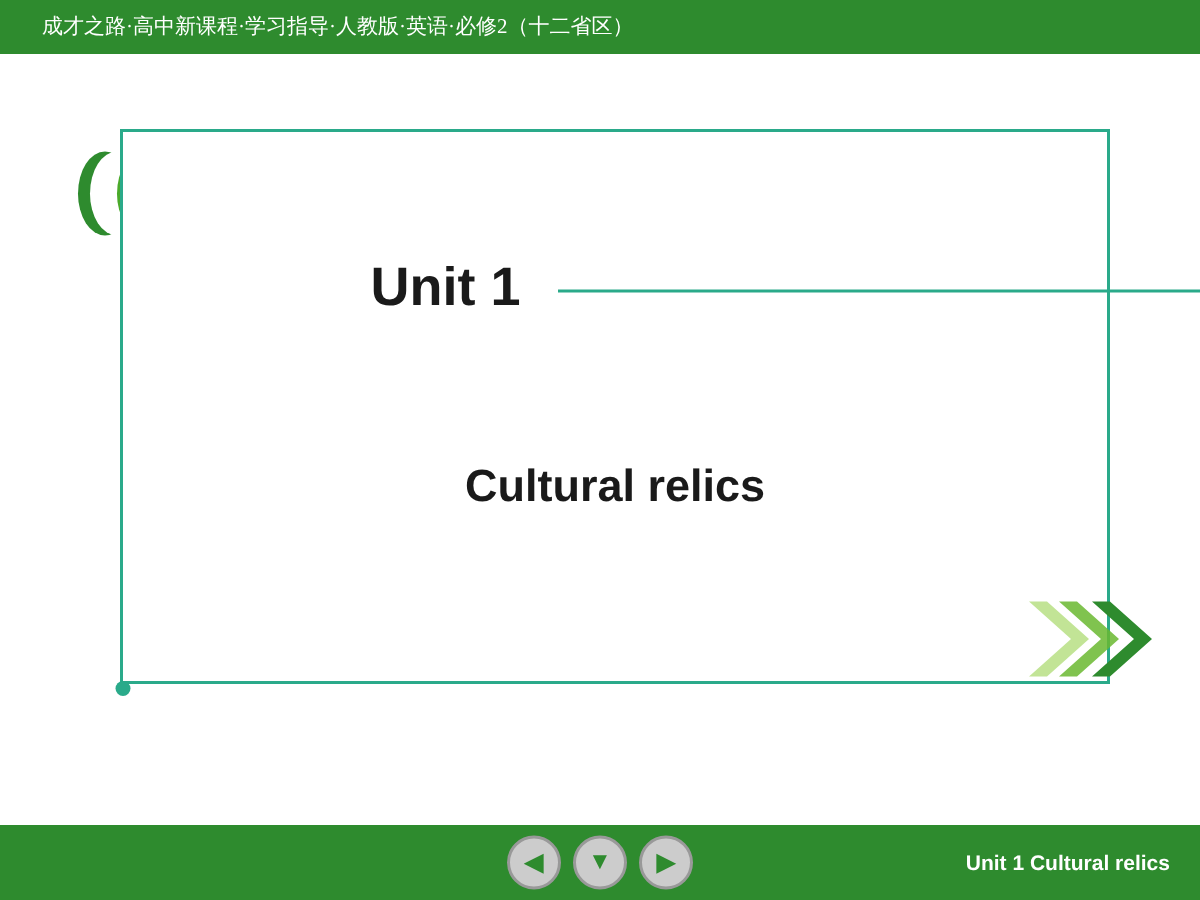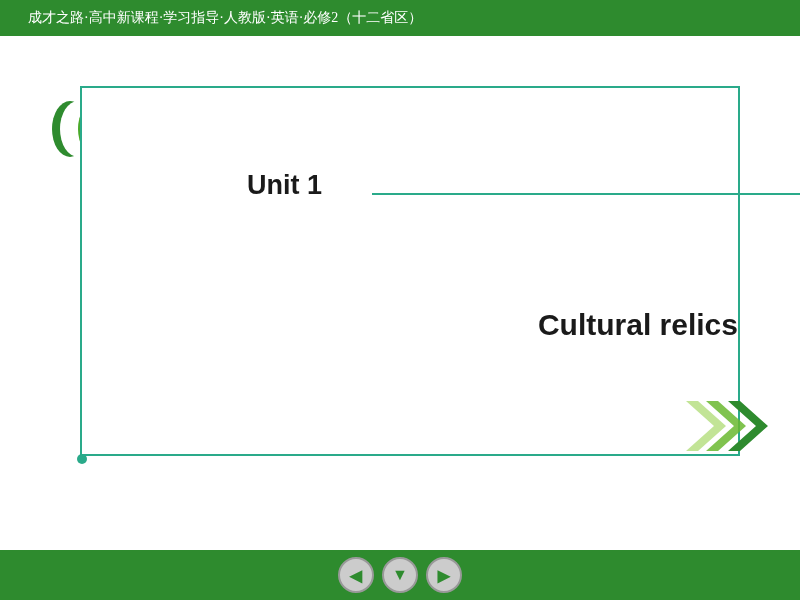--- a/index.html
+++ b/index.html
@@ -49,21 +49,21 @@
       height: 370px;
       border: 2px solid #2aaa8a;
       background: #ffffff;
     }
 
     
     #unit-title {
       position: absolute;
       left: 165px;
       top: 82px;
-      font-size: 27px;
+      font-size: 36px;
       font-weight: bold;
       color: #1a1a1a;
       font-family: Arial, sans-serif;
     }
 
     
     #title-line {
       position: absolute;
       left: 290px;
       top: 105px;
@@ -71,21 +71,21 @@
       height: 2px;
       background: #2aaa8a;
     }
 
     
     #cultural-relics {
       position: absolute;
       top: 220px;
       left: 0;
       right: 0;
-      text-align: right;
+      text-align: center;
       font-size: 30px;
       font-weight: bold;
       color: #1a1a1a;
       font-family: Arial, sans-serif;
     }
 
     
     #dot-tl {
       position: absolute;
       left: 77px;
@@ -209,14 +209,15 @@
       <span>◀</span>
     </div>
     <div class="nav-btn">
       <span>▼</span>
     </div>
     <div class="nav-btn">
       <span>▶</span>
     </div>
   </div>
 
+  <span id="footer-label">Unit 1   Cultural relics</span>
 
 </div>
 
 </body></html>

